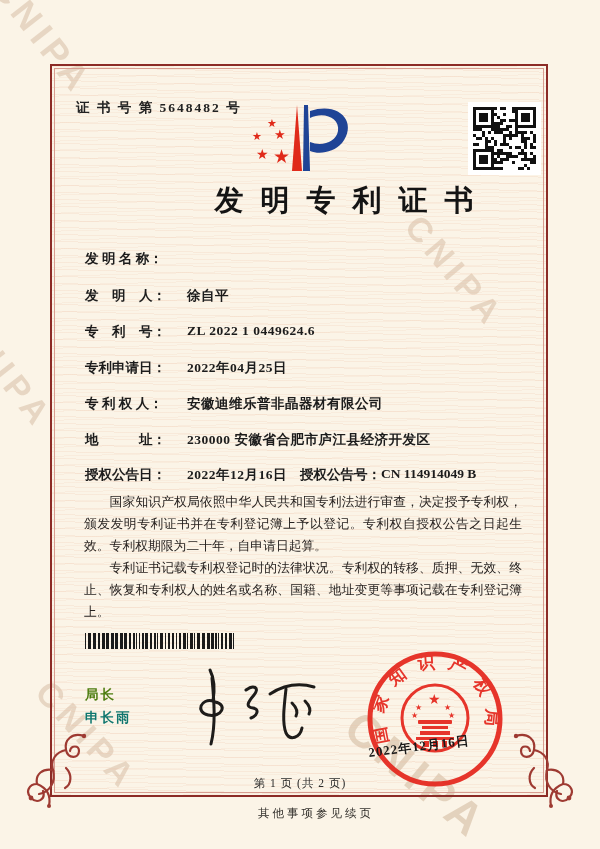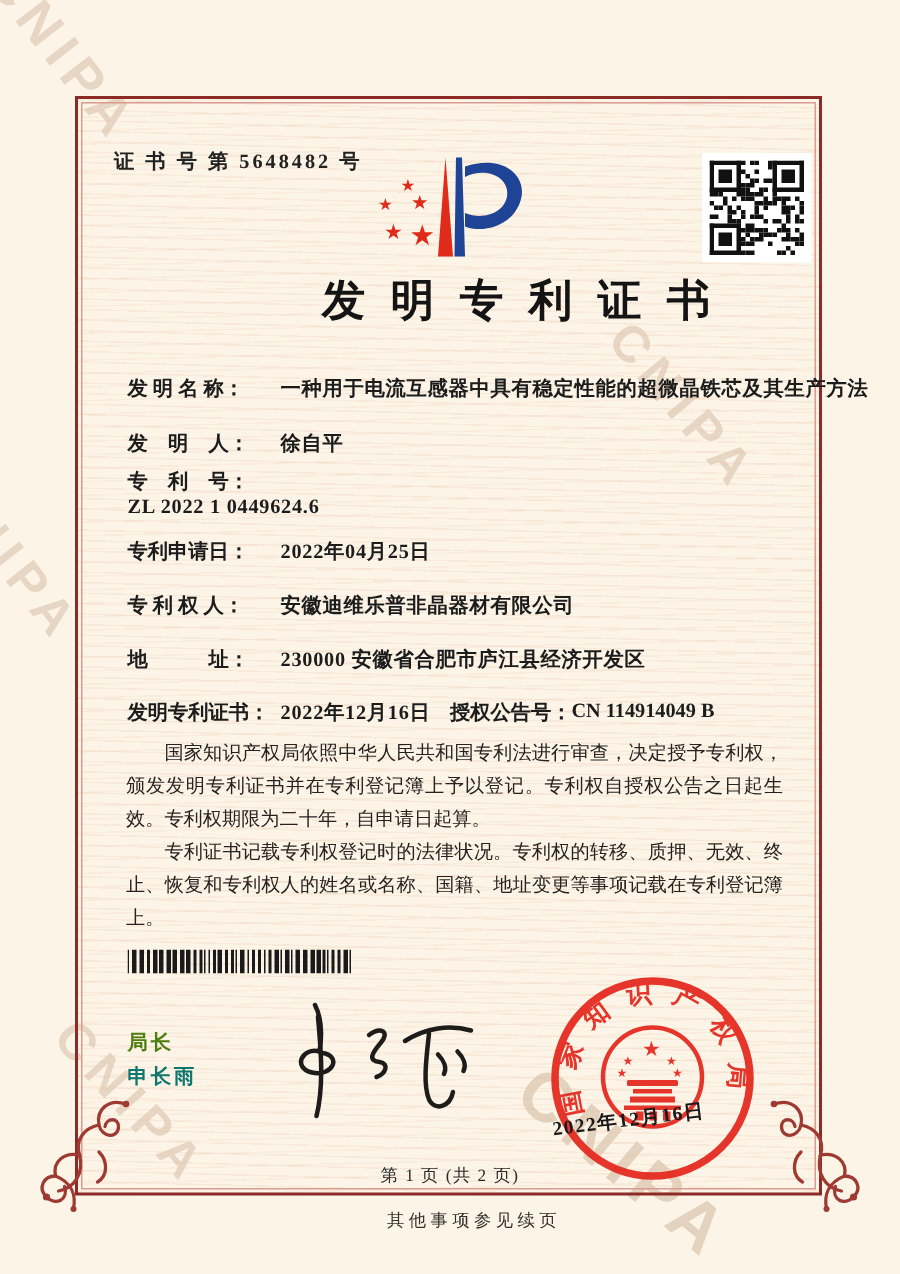--- a/index.html
+++ b/index.html
@@ -55,21 +55,21 @@
     letter-spacing:17px;text-indent:17px;white-space:nowrap;padding-left:44px;
   }
 
   
   .field{
     position:absolute;left:85px;z-index:2;display:flex;
     font-size:13.5px;font-weight:600;color:#1c1c1c;white-space:pre;
   }
   .field .lab{display:inline-block;min-width:102px;}
   .field .val{letter-spacing:0.5px;}
-  .f1{top:250px;} .f2{top:287px;} .f3{top:312px;flex-direction:column;} .f4{top:359px;}
+  .f1{top:250px;} .f2{top:287px;} .f3{top:323px;} .f4{top:359px;}
   .f5{top:395px;} .f6{top:431px;} .f7{top:466px;}
   .field2{position:absolute;left:300px;top:466px;z-index:2;display:flex;
     font-size:13.5px;font-weight:600;color:#1c1c1c;white-space:pre;}
 
   
   .legal{
     position:absolute;left:84px;top:491px;width:438px;z-index:2;
     font-size:12.8px;color:#272220;line-height:22px;text-align:justify;
   }
   .legal p{margin:0;text-indent:2em;}
@@ -303,39 +303,39 @@
         <rect x="27" y="60" width="3" height="3" fill="#111"></rect>
         <rect x="45" y="60" width="3" height="3" fill="#111"></rect>
         <rect x="48" y="60" width="3" height="3" fill="#111"></rect>
         <rect x="54" y="60" width="3" height="3" fill="#111"></rect>
       </svg>
   </div>
 
   <div class="title">发明专利证书</div>
 
   <div class="field f1">
-    <span class="lab">发 明 名 称：</span><span class="val">一种用于电流互感器中具有稳定性能的超微晶铁芯及其生产方法</span>
+    <span class="lab">发 明 名 称：</span>
   </div>
   <div class="field f2">
     <span class="lab">发　明　人：</span><span class="val">徐自平</span>
   </div>
   <div class="field f3">
     <span class="lab">专　利　号：</span><span class="val">ZL 2022 1 0449624.6</span>
   </div>
   <div class="field f4">
     <span class="lab">专利申请日：</span><span class="val">2022年04月25日</span>
   </div>
   <div class="field f5">
     <span class="lab">专 利 权 人：</span><span class="val">安徽迪维乐普非晶器材有限公司</span>
   </div>
   <div class="field f6">
     <span class="lab">地　　　址：</span><span class="val">230000 安徽省合肥市庐江县经济开发区</span>
   </div>
   <div class="field f7">
-    <span class="lab">发明专利证书：</span><span class="val">2022年12月16日</span>
+    <span class="lab">授权公告日：</span><span class="val">2022年12月16日</span>
   </div>
   <div class="field2">
     <span class="lab">授权公告号：</span><span class="val">CN 114914049 B</span>
   </div>
 
   <div class="legal">
     <p>国家知识产权局依照中华人民共和国专利法进行审查，决定授予专利权，颁发发明专利证书并在专利登记簿上予以登记。专利权自授权公告之日起生效。专利权期限为二十年，自申请日起算。</p>
     <p>专利证书记载专利权登记时的法律状况。专利权的转移、质押、无效、终止、恢复和专利权人的姓名或名称、国籍、地址变更等事项记载在专利登记簿上。</p>
   </div>
 

